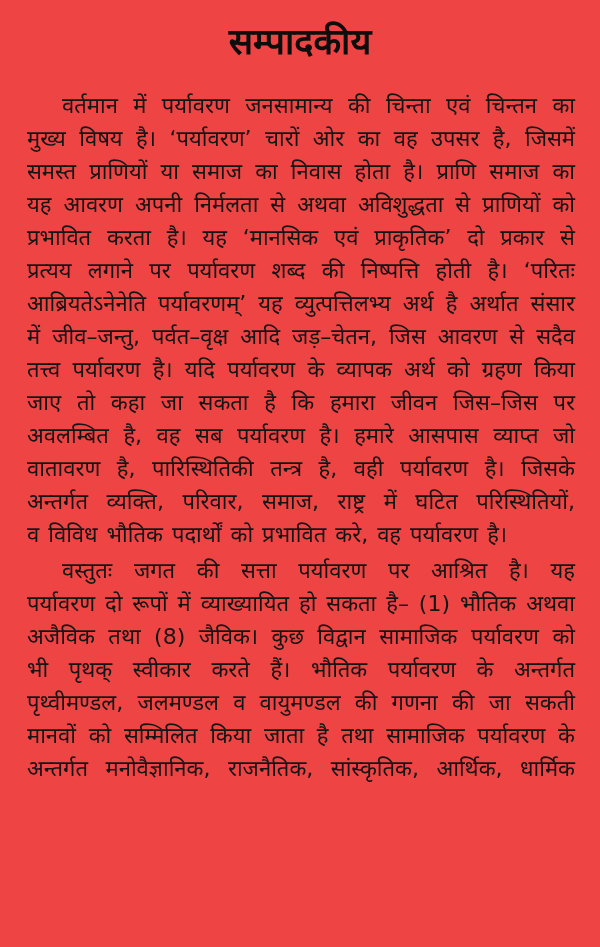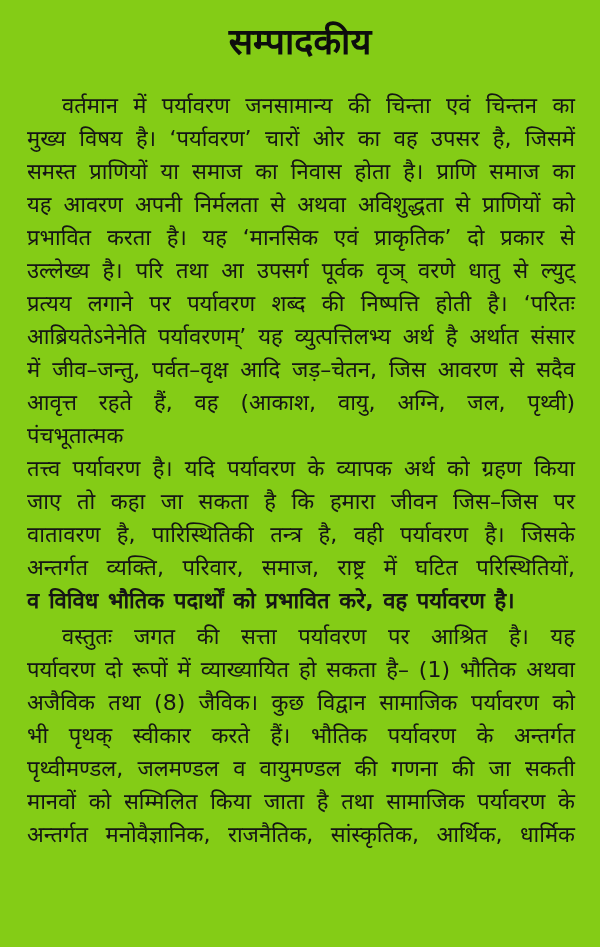--- a/index.html
+++ b/index.html
@@ -1,20 +1,20 @@
 <!DOCTYPE html>
 <html><head>
   <meta charset="utf-8">
   <style>
     html, body { margin: 0; padding: 0; }
     .page {
       position: relative;
       width: 600px;
       height: 947px;
-      background: #84cc16;
+      background: #ef4444;
       color: #151515;
       font-family: "DejaVu Sans", "Liberation Sans", sans-serif;
       overflow: hidden;
       box-sizing: border-box;
     }
     .title {
       margin: 0;
       padding-top: 20px;
       text-align: center;
       font-size: 36px;
@@ -31,45 +31,43 @@
     .para + .para { margin-top: 3px; }
     .line {
       text-align: justify;
       text-align-last: justify;
       word-spacing: 2px;
     }
     .line.indent { text-indent: 35px; }
     .line.para-end {
       text-align: right;
       text-align-last: left;
-      font-weight: bold;
     }
   </style>
 </head>
 <body>
 
 <div class="page">
 
   <h1 class="title">सम्पादकीय</h1>
 
   <div class="body-text">
 
     <div class="para">
       <div class="line indent">वर्तमान में पर्यावरण जनसामान्य की चिन्ता एवं चिन्तन का</div>
       <div class="line">मुख्य विषय है। ‘पर्यावरण’ चारों ओर का वह उपसर है, जिसमें</div>
       <div class="line">समस्त प्राणियों या समाज का निवास होता है। प्राणि समाज का</div>
       <div class="line">यह आवरण अपनी निर्मलता से अथवा अविशुद्धता से प्राणियों को</div>
       <div class="line">प्रभावित करता है। यह ‘मानसिक एवं प्राकृतिक’ दो प्रकार से</div>
-      <div class="line">उल्लेख्य है। परि तथा आ उपसर्ग पूर्वक वृञ् वरणे धातु से ल्युट्</div>
       <div class="line">प्रत्यय लगाने पर पर्यावरण शब्द की निष्पत्ति होती है। ‘परितः</div>
       <div class="line">आब्रियतेऽनेनेति पर्यावरणम्’ यह व्युत्पत्तिलभ्य अर्थ है अर्थात संसार</div>
       <div class="line">में जीव–जन्तु, पर्वत–वृक्ष आदि जड़–चेतन, जिस आवरण से सदैव</div>
-      <div class="line">आवृत्त रहते हैं, वह (आकाश, वायु, अग्नि, जल, पृथ्वी) पंचभूतात्मक</div>
       <div class="line">तत्त्व पर्यावरण है। यदि पर्यावरण के व्यापक अर्थ को ग्रहण किया</div>
       <div class="line">जाए तो कहा जा सकता है कि हमारा जीवन जिस–जिस पर</div>
+      <div class="line">अवलम्बित है, वह सब पर्यावरण है। हमारे आसपास व्याप्त जो</div>
       <div class="line">वातावरण है, पारिस्थितिकी तन्त्र है, वही पर्यावरण है। जिसके</div>
       <div class="line">अन्तर्गत व्यक्ति, परिवार, समाज, राष्ट्र में घटित परिस्थितियों,</div>
       <div class="line para-end">व विविध भौतिक पदार्थों को प्रभावित करे, वह पर्यावरण है।</div>
     </div>
 
     <div class="para">
       <div class="line indent">वस्तुतः जगत की सत्ता पर्यावरण पर आश्रित है। यह</div>
       <div class="line">पर्यावरण दो रूपों में व्याख्यायित हो सकता है– (1) भौतिक अथवा</div>
       <div class="line">अजैविक तथा (8) जैविक। कुछ विद्वान सामाजिक पर्यावरण को</div>
       <div class="line">भी पृथक् स्वीकार करते हैं। भौतिक पर्यावरण के अन्तर्गत</div>

